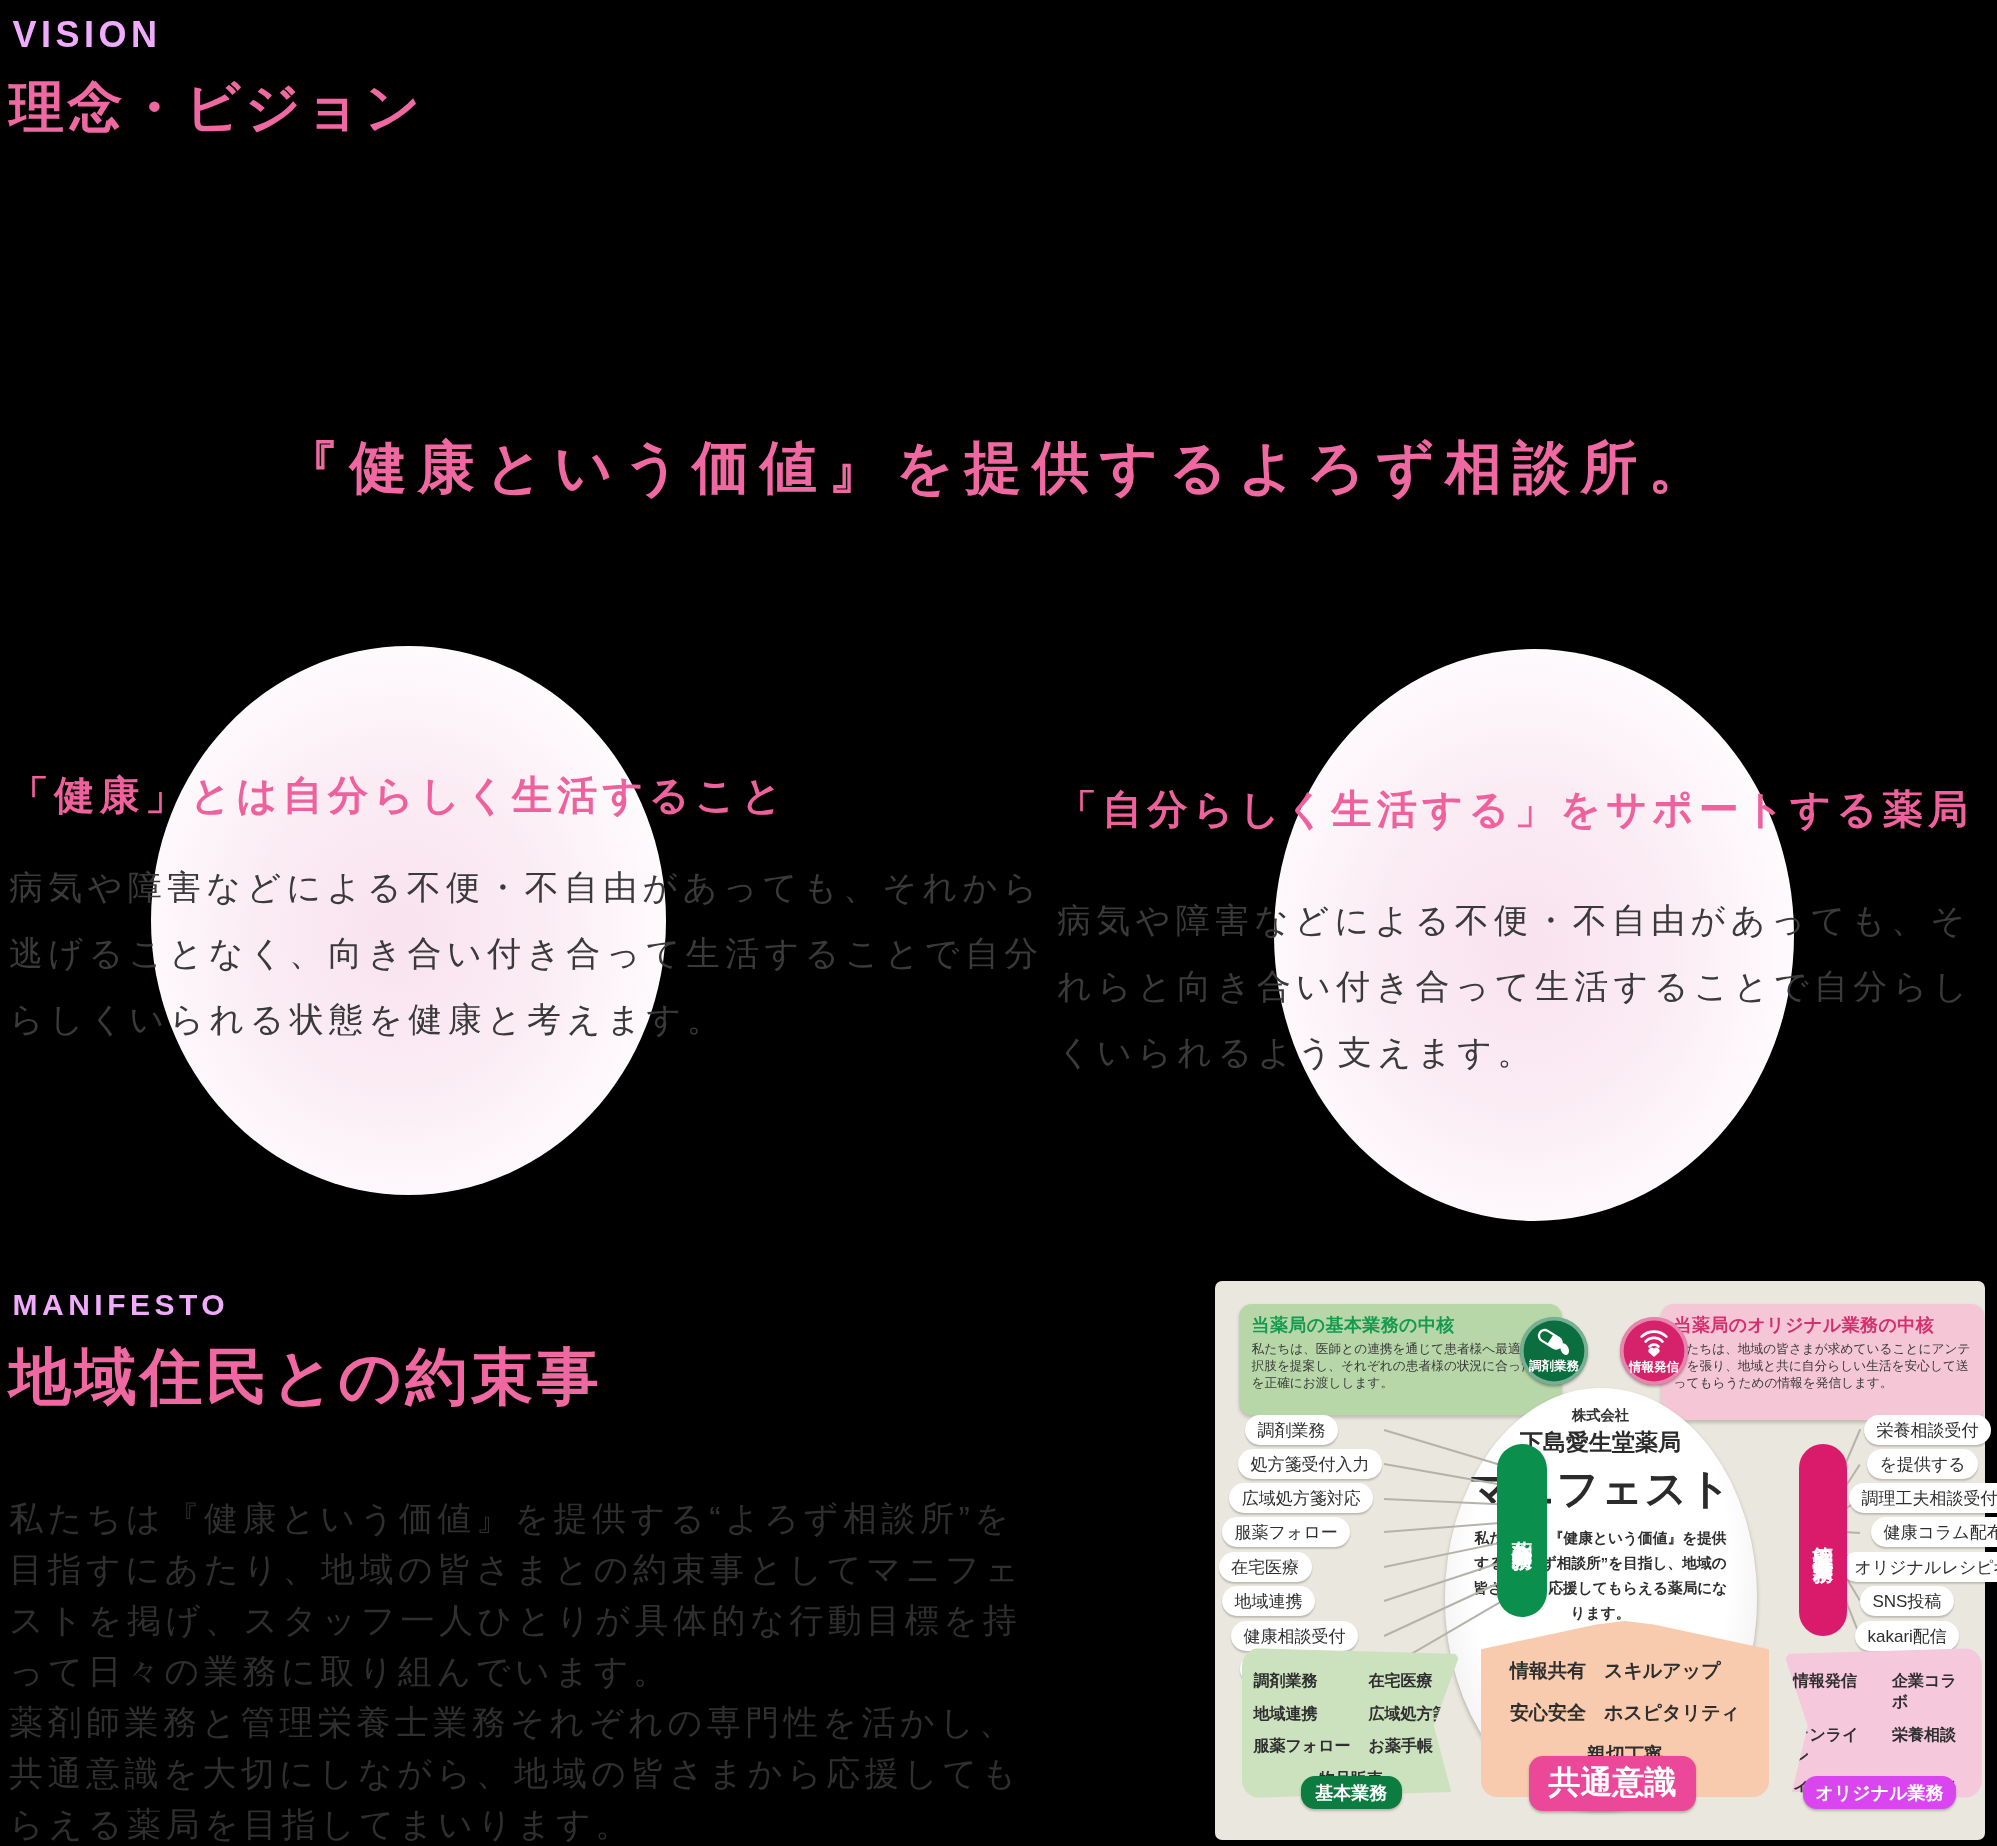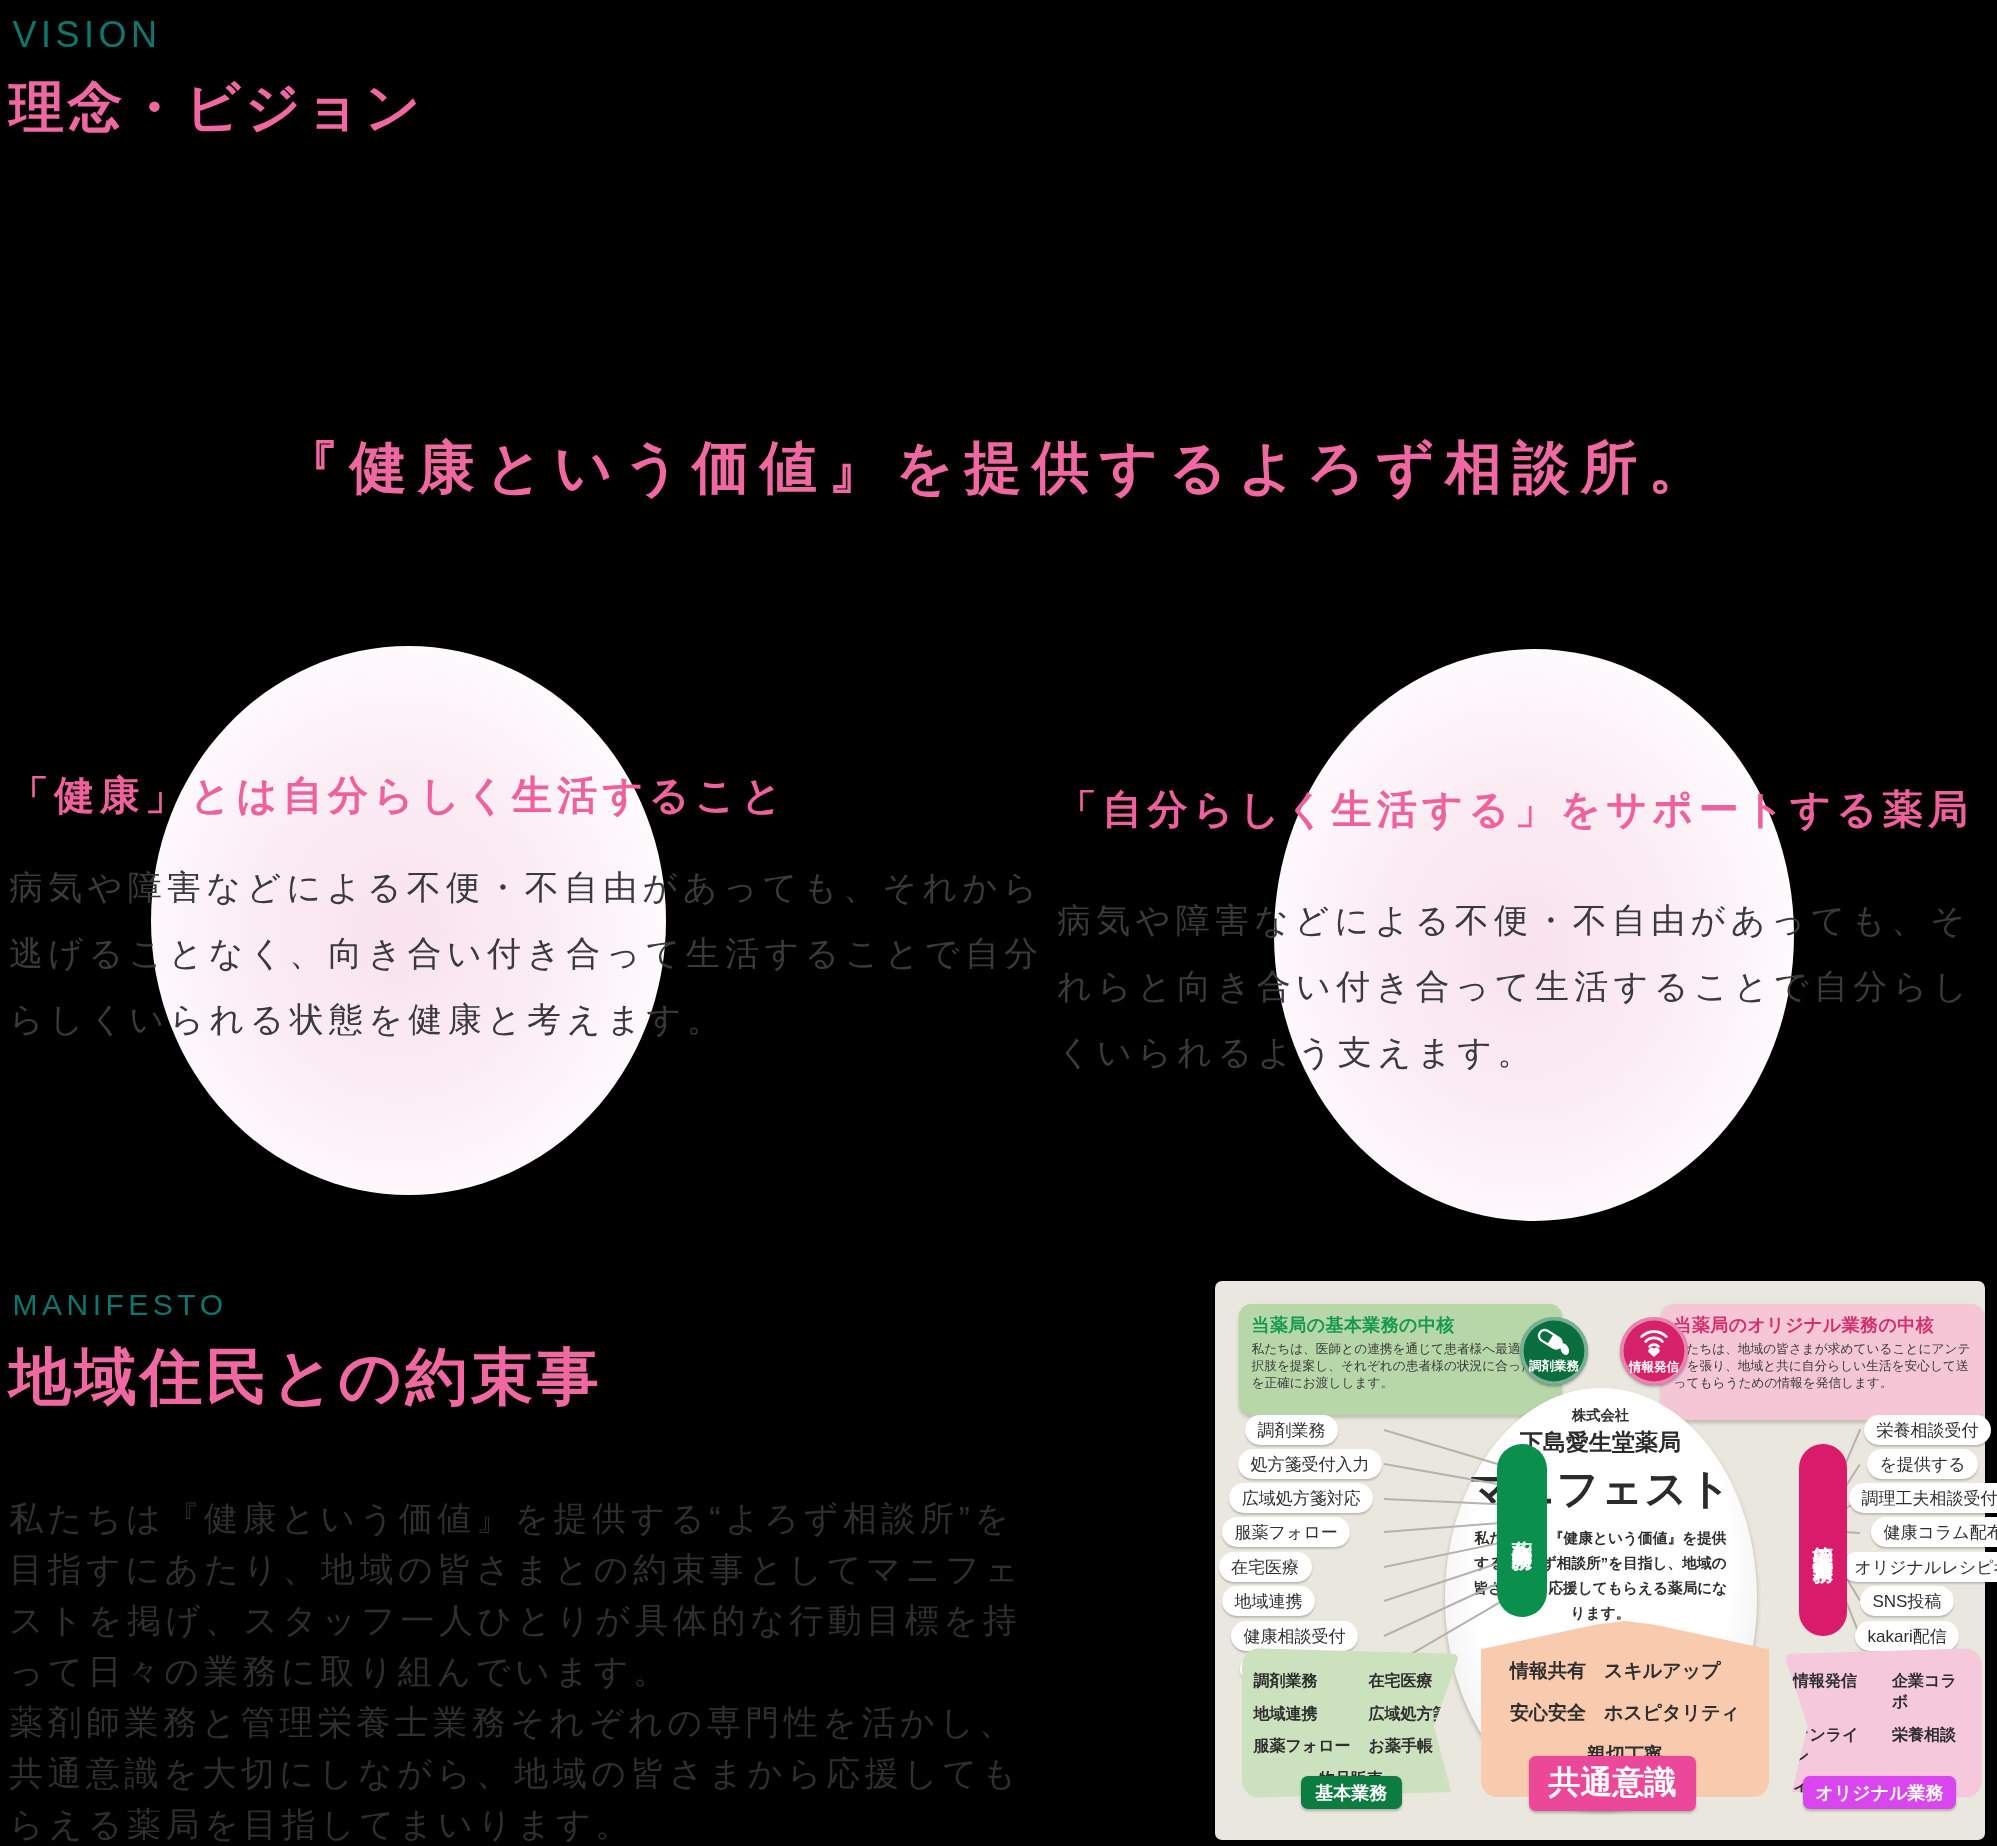--- a/index.html
+++ b/index.html
@@ -1,21 +1,21 @@
 <!DOCTYPE html>
 <html style="font-size:14.3px"><head>
 <meta charset="utf-8">
 <style>
   html,body{margin:0;padding:0;background:#000;}
   #canvas{position:relative;width:1998px;height:1846px;background:#000;overflow:hidden;
           font-family:"Liberation Sans","DejaVu Sans",sans-serif;}
   .abs{position:absolute;}
 
   
-  .eyebrow{color:#0f766e;font-weight:400;letter-spacing:4.5px;}
+  .eyebrow{color:#f0abfc;font-weight:700;letter-spacing:4.5px;}
   .pink-title{color:#ef68a2;font-weight:700;}
   #vision-eyebrow{left:12.5px;top:14.3px;font-size:36px;}
   #page-title{left:9px;top:71px;font-size:55px;letter-spacing:3.6px;}
   #headline{left:0;top:430px;width:1998px;text-align:center;font-size:57px;letter-spacing:10.7px;}
 
   .circle{border-radius:50%;background:radial-gradient(ellipse at 48% 52%,#f8e2ee 0%,#fbecf4 38%,#fefbfd 72%,#ffffff 100%);}
   #circle-left{left:151px;top:646px;width:515px;height:549px;}
   #circle-right{left:1274px;top:649px;width:520px;height:572px;}
 
   .col-heading{color:#ee619d;font-weight:800;font-size:40px;letter-spacing:5.3px;white-space:nowrap;}
@@ -70,21 +70,21 @@
   #blk-basic{left:27px;top:367px;width:218px;height:150px;background:#cce1bd;border-radius:18px;
              clip-path:polygon(0 0,100% 4%,88% 52%,96% 96%,0 100%);}
   #blk-common{left:266px;top:340px;width:288px;height:176px;background:#f8cbae;border-radius:16px;
              clip-path:polygon(0 16%,40% 2%,50% 0,60% 2%,100% 16%,100% 100%,0 100%);}
   #blk-original{left:569px;top:367px;width:198px;height:150px;background:#f5c8dc;border-radius:18px;
              clip-path:polygon(0 4%,100% 0,100% 100%,4% 96%,12% 52%);}
   .blk-grid{display:grid;grid-template-columns:auto auto;column-gap:18px;row-gap:11.6px;
             justify-content:center;padding:23px 9px 0;font-size:16px;font-weight:bold;color:#2f2f2f;}
   #blk-common .blk-grid{font-size:19px;row-gap:16px;padding-top:37px;}
   .span2{grid-column:1 / span 2;text-align:center;}
-  .blk-label{position:absolute;color:#fff;font-weight:800;text-align:left;border-radius:7px;
+  .blk-label{position:absolute;color:#fff;font-weight:800;text-align:left;border-radius:14px;
              box-shadow:0 1.8px 2.7px rgba(0,0,0,.25);white-space:nowrap;}
   #label-basic{left:86px;top:495px;font-size:18px;padding:4.5px 14.3px;background:#0c7c41;}
   #label-common{left:314px;top:475px;font-size:32px;padding:5.3px 19.6px;background:#ec4899;}
   #label-original{left:588px;top:495px;font-size:18px;padding:4.5px 12.5px;background:#d946ef;}
 </style>
 </head>
 <body>
 
 <div id="canvas">
 

